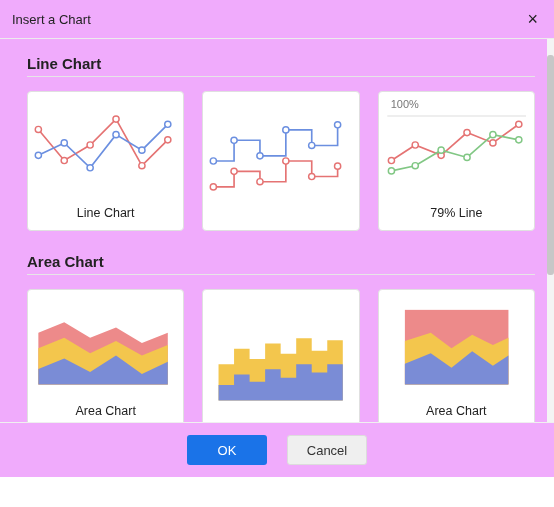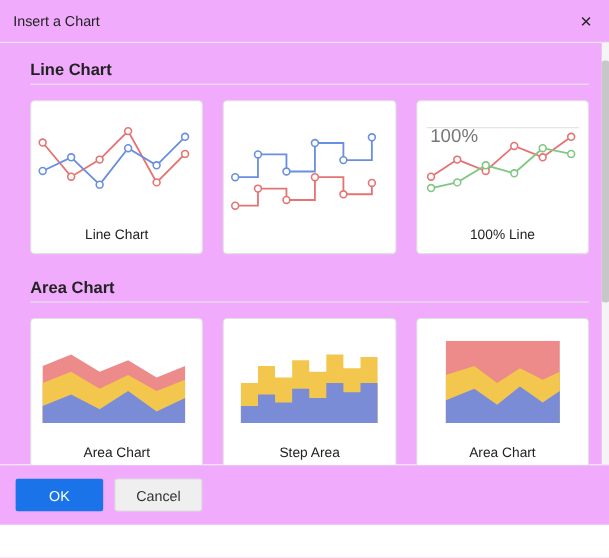--- a/index.html
+++ b/index.html
@@ -11,25 +11,25 @@
   .body { flex: 1; display: flex; overflow: hidden; }
   .content { flex: 1; overflow-y: auto; padding: 10px 12px 12px 12px; margin-left: 15px; }
   .section-title { font-weight: bold; font-size: 15px; margin: 6px 0 6px 0; padding-bottom: 4px; border-bottom: 1px solid #e6e6e6; }
   .grid { display: grid; grid-template-columns: repeat(3, 1fr); gap: 18px; margin-top: 14px; margin-bottom: 22px; }
   .card { border: 1px solid #e0e0e0; border-radius: 4px; height: 140px; display: flex; flex-direction: column; cursor: pointer; background: #fff; }
   .preview { flex: 1; position: relative; }
   .preview svg { width: 100%; height: 100%; display: block; }
   .card-label { text-align: center; font-size: 12.5px; padding: 8px 4px 10px 4px; }
   .sidebar-scroll { width: 7px; background: #f4f4f4; position: relative; }
   .sidebar-scroll .thumb { position: absolute; left: 0; right: 0; top: 16px; height: 220px; background: #c7c7c7; border-radius: 3px; }
-  .footer { display: flex; justify-content: flex-start; gap: 10px; padding: 12px 14px; border-top: 1px solid #f0f0f0; }
+  .footer { display: flex; justify-content: center; gap: 20px; padding: 12px 14px; border-top: 1px solid #f0f0f0; }
   .btn { min-width: 80px; height: 30px; font-size: 13px; border-radius: 3px; border: 1px solid transparent; cursor: pointer; }
   .btn-primary { background: #1a73e8; color: #fff; }
   .btn-secondary { background: #efefef; color: #333; border-color: #dcdcdc; }
-  .pct-label { position: absolute; top: 22px; left: 12px; font-size: 17px; color: #777; }
+  .pct-label { position: absolute; top: 6px; left: 12px; font-size: 11px; color: #777; }
 </style>
 </head>
 <body>
 
 <div class="dialog">
 
   <div class="titlebar">
     <span class="title">Insert a Chart</span>
     <span class="close">×</span>
   </div>
@@ -115,21 +115,21 @@
               <g fill="#fff" stroke="#81c784" stroke-width="1.4">
                 <circle cx="12" cy="75" r="3"></circle>
                   <circle cx="35" cy="70" r="3"></circle>
                   <circle cx="60" cy="55" r="3"></circle>
                 <circle cx="85" cy="62" r="3"></circle>
                   <circle cx="110" cy="40" r="3"></circle>
                   <circle cx="135" cy="45" r="3"></circle>
               </g>
             </svg>
           </div>
-          <div class="card-label">100% Line</div>
+          <div class="card-label">79% Line</div>
         </div>
 
       </div>
 
       <div class="section-title">Area Chart</div>
       <div class="grid">
 
         <div class="card">
           <div class="preview">
             <svg viewBox="0 0 150 100">
@@ -141,21 +141,20 @@
           <div class="card-label">Area Chart</div>
         </div>
 
         <div class="card">
           <div class="preview">
             <svg viewBox="0 0 150 100">
               <polygon points="15,55 30,55 30,40 45,40 45,50 60,50 60,35 75,35 75,45 90,45 90,30 105,30 105,42 120,42 120,32 135,32 135,90 15,90" fill="#f3c64d"></polygon>
               <polygon points="15,75 30,75 30,65 45,65 45,72 60,72 60,60 75,60 75,68 90,68 90,55 105,55 105,63 120,63 120,55 135,55 135,90 15,90" fill="#7a8cd6"></polygon>
             </svg>
           </div>
-          <div class="card-label">Step Area</div>
         </div>
 
         <div class="card">
           <div class="preview">
             <svg viewBox="0 0 150 100">
               <rect x="25" y="18" width="100" height="72" fill="#ed8a8a"></rect>
               <polygon points="25,48 50,40 70,55 90,42 110,52 125,45 125,90 25,90" fill="#f3c64d"></polygon>
               <polygon points="25,70 50,60 70,74 90,58 110,72 125,62 125,90 25,90" fill="#7a8cd6"></polygon>
             </svg>
           </div>

